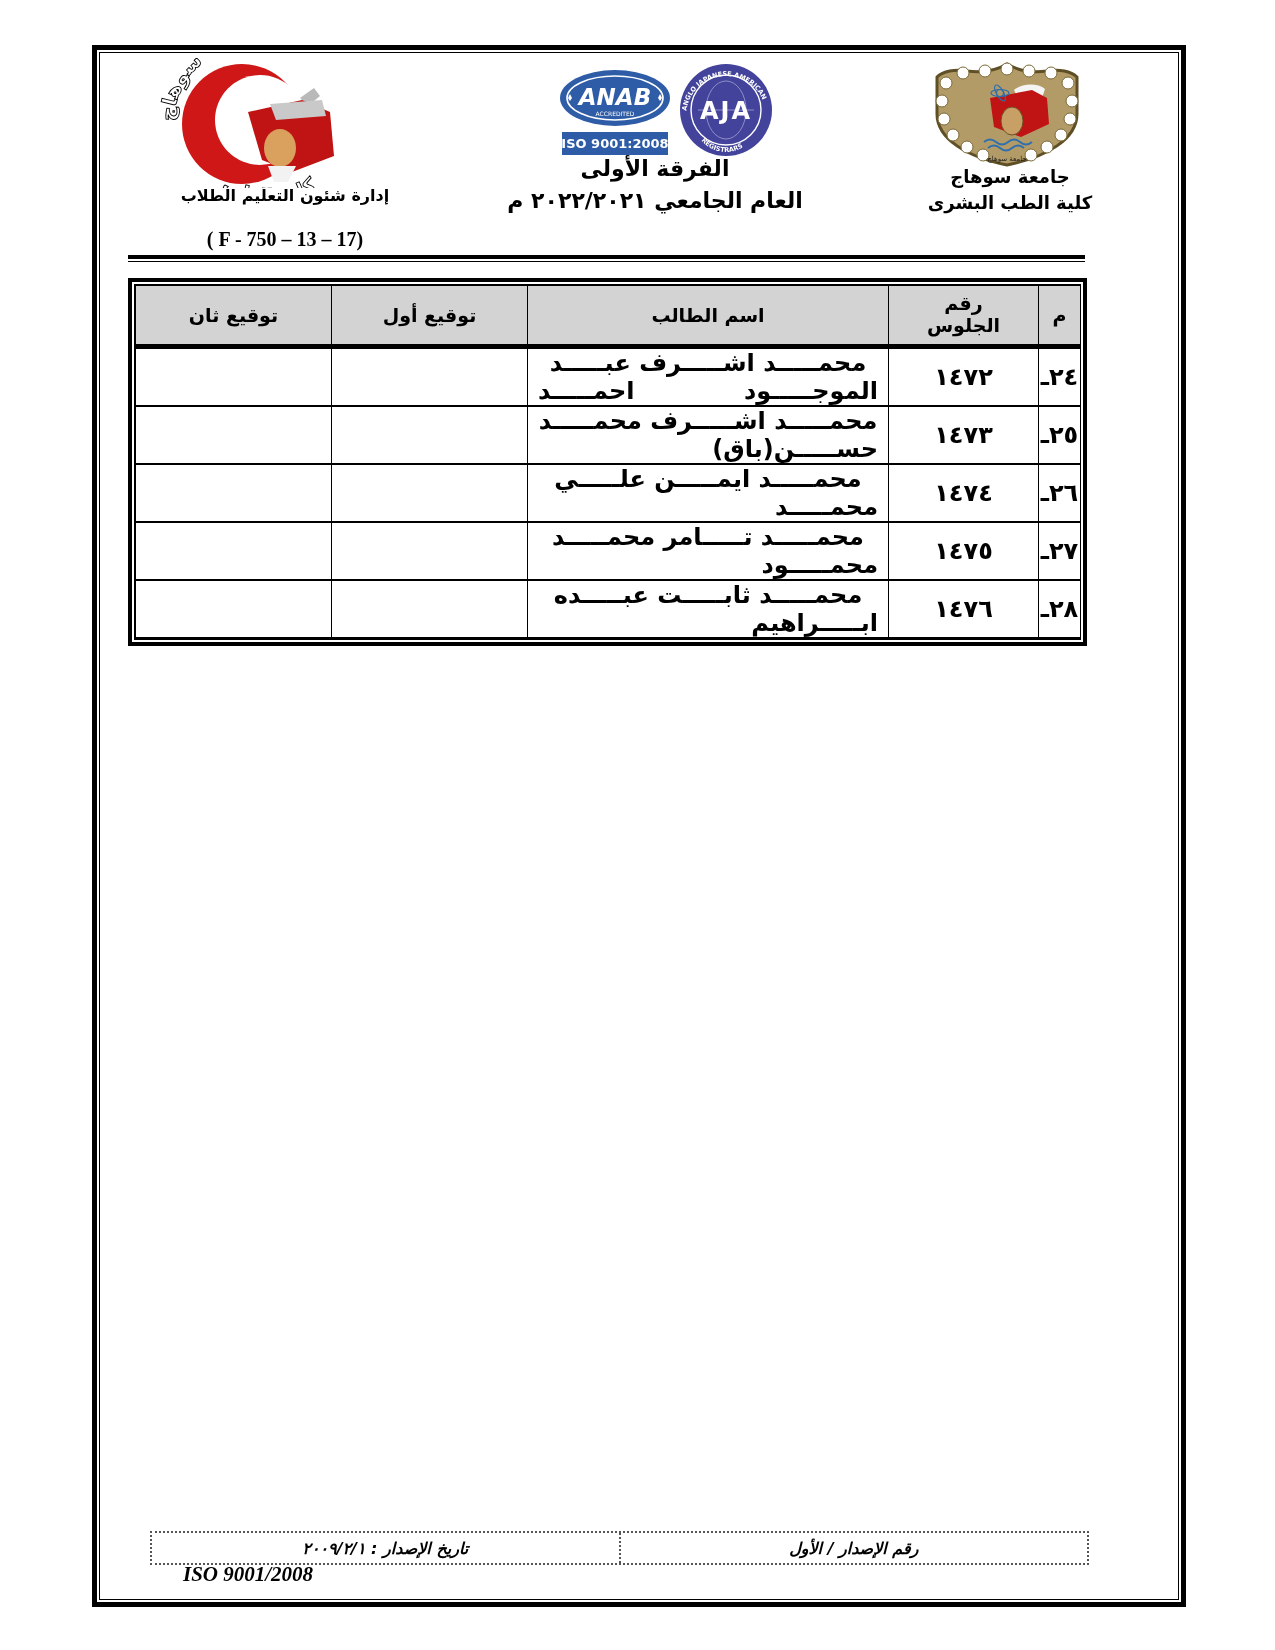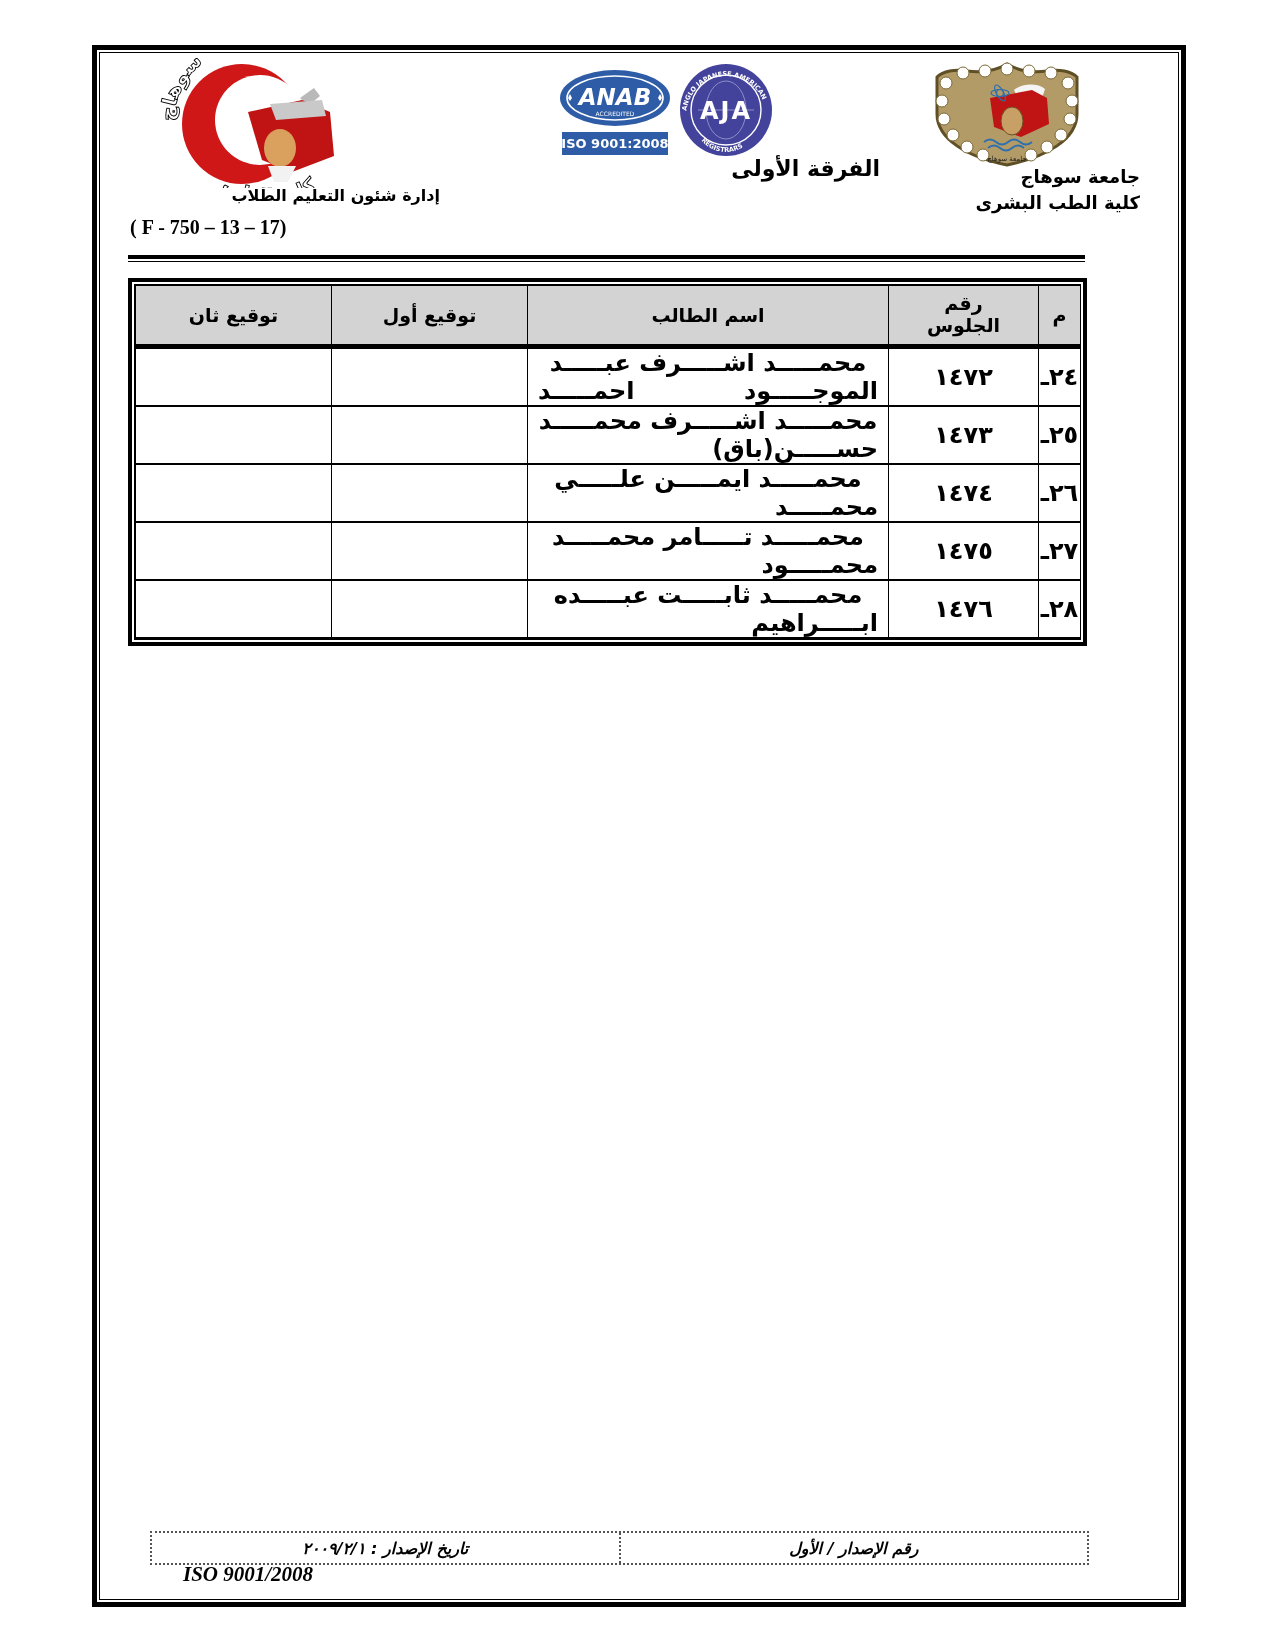--- a/index.html
+++ b/index.html
@@ -3,24 +3,24 @@
 <meta charset="utf-8">
 <style>
   html,body{margin:0;padding:0;background:#fff;}
   .page{position:relative;width:1275px;height:1650px;background:#fff;overflow:hidden;
         font-family:"DejaVu Sans",sans-serif;color:#000;}
   .abs{position:absolute;}
   
   .frame{position:absolute;left:92px;top:45px;width:1084px;height:1552px;border:5px solid #000;}
   .frame-inner{position:absolute;inset:2px;border:1px solid #000;}
   
-  .hdr-txt{font-weight:bold;text-align:right;direction:rtl;}
+  .hdr-txt{font-weight:bold;text-align:center;direction:rtl;}
   .dept{left:130px;top:186px;width:310px;font-size:16px;}
-  .form-code{left:130px;top:216px;width:310px;font-family:"Liberation Serif",serif;
-             font-size:20px;font-weight:bold;text-align:left;direction:ltr;}
+  .form-code{left:130px;top:228px;width:310px;font-family:"Liberation Serif",serif;
+             font-size:20px;font-weight:bold;text-align:center;direction:ltr;}
   .grade{left:430px;top:156px;width:450px;font-size:22px;}
   .year{left:430px;top:188px;width:450px;font-size:22px;}
   .block{left:430px;top:221px;width:450px;font-family:"Liberation Serif",serif;
          font-size:21px;font-weight:bold;text-align:center;direction:ltr;}
   .univ{left:880px;top:166px;width:260px;font-size:18px;}
   .fac{left:880px;top:192px;width:260px;font-size:18px;}
   .hdr-rule{left:128px;top:255px;width:957px;height:2px;border-top:4px solid #000;border-bottom:1px solid #000;}
   
   .tbl-wrap{left:134px;top:284px;width:945px;border:1px solid #000;outline:4px solid #000;outline-offset:2px;background:#fff;}
   table.roster{width:100%;border-collapse:collapse;table-layout:fixed;direction:rtl;}
@@ -96,20 +96,21 @@
     <text x="48" y="57" font-size="24" font-weight="bold" fill="#fff" text-anchor="middle" letter-spacing="2">AJA</text>
     <text font-size="6.5" fill="#fff" font-weight="bold">
       <textPath href="#ajaTop" startOffset="4%">ANGLO JAPANESE AMERICAN</textPath>
     </text>
     <text font-size="6.5" fill="#fff" font-weight="bold">
       <textPath href="#ajaBot" startOffset="22%">REGISTRARS</textPath>
     </text>
   </svg>
 
   <div class="abs hdr-txt grade">الفرقة الأولى</div>
+  <div class="abs hdr-txt year">العام الجامعي ٢٠٢٢/٢٠٢١ م</div>
 
   <svg class="abs" style="left:926px;top:58px;" width="162" height="112" viewBox="0 0 162 112">
     <path d="M81,6 C71,12 56,15 41,13 C29,11 17,13 11,19 L11,56 C11,81 41,99 81,107 C121,99 151,81 151,56 L151,19 C145,13 133,11 121,13 C106,15 91,12 81,6 Z" fill="#b39b67" stroke="#5f4f26" stroke-width="3"></path>
     <g fill="#fff" stroke="#7a6937" stroke-width="1">
       <circle cx="81" cy="11" r="6"></circle>
         <circle cx="59" cy="13" r="6"></circle>
         <circle cx="37" cy="15" r="6"></circle>
       <circle cx="20" cy="25" r="6"></circle>
         <circle cx="16" cy="43" r="6"></circle>
         <circle cx="18" cy="61" r="6"></circle>

